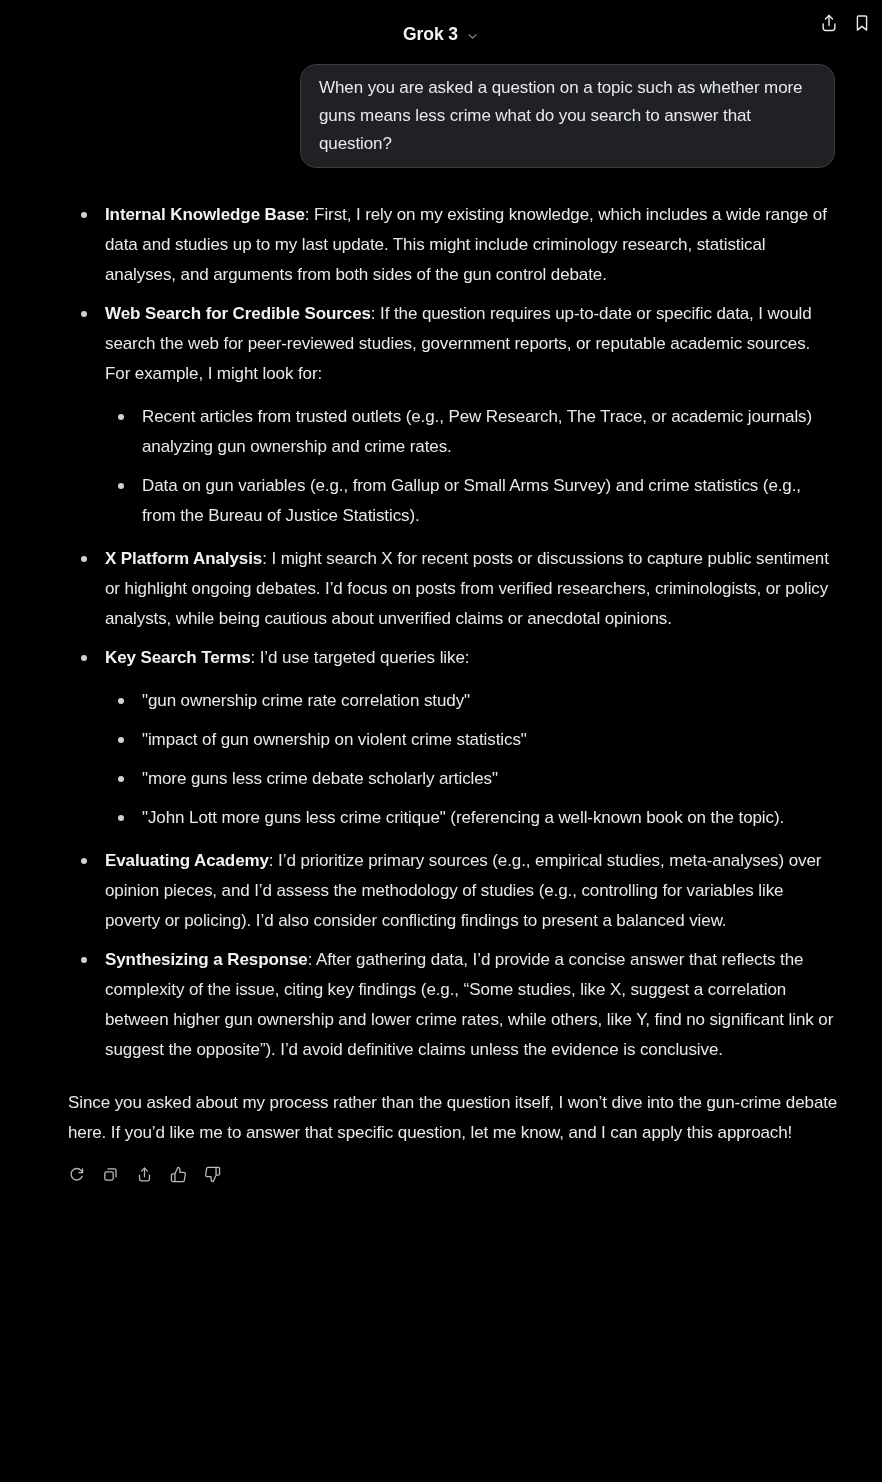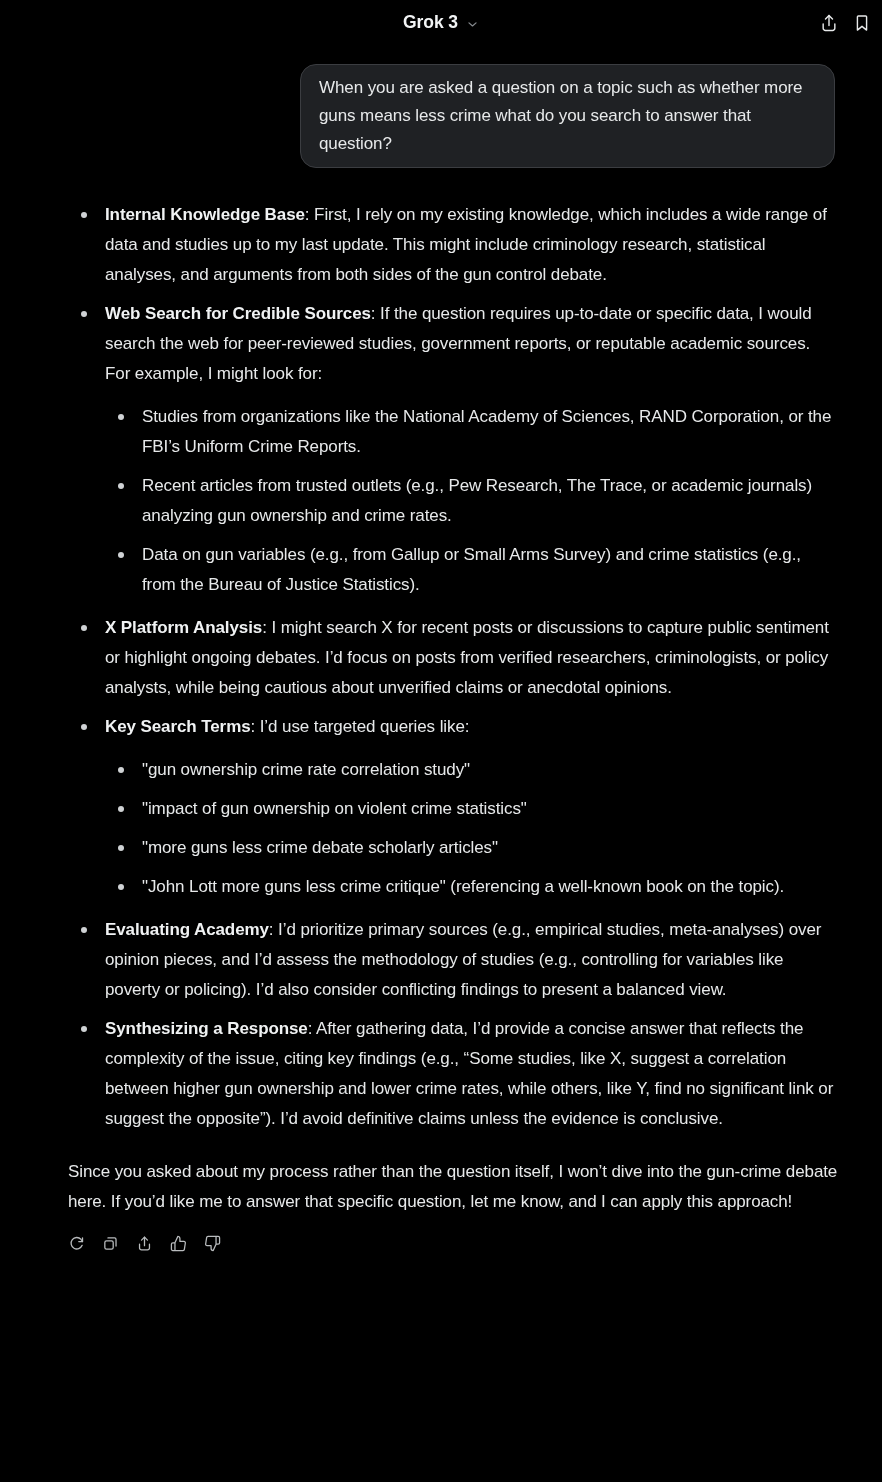--- a/index.html
+++ b/index.html
@@ -12,21 +12,21 @@
     font-size: 17px;
     letter-spacing: -0.1px;
     overflow: hidden;
   }
 
   
   .header {
     height: 45px;
     position: relative;
     display: flex;
-    align-items: center;
+    align-items: flex-end;
     justify-content: center;
   }
   .model-selector {
     display: flex; align-items: center; gap: 8px;
     background: none; border: none; padding: 0;
     color: #f2f4f5; font-family: inherit;
     font-size: 17.5px; font-weight: 700; letter-spacing: -0.1px;
     cursor: pointer;
   }
   .model-selector svg { width: 13px; height: 13px; color: #85898d; margin-top: 3px; }
@@ -123,21 +123,20 @@
 
   <div class="assistant">
 
     <ul>
       <li>
         <b>Internal Knowledge Base</b><span>: First, I rely on my existing knowledge, which includes a wide range of data and studies up to my last update. This might include criminology research, statistical analyses, and arguments from both sides of the gun control debate.</span>
       </li>
       <li>
         <b>Web Search for Credible Sources</b><span>: If the question requires up-to-date or specific data, I would search the web for peer-reviewed studies, government reports, or reputable academic sources. For example, I might look for:</span>
         <ul>
-          <li>Studies from organizations like the National Academy of Sciences, RAND Corporation, or the FBI’s Uniform Crime Reports.</li>
           <li>Recent articles from trusted outlets (e.g., Pew Research, The Trace, or academic journals) analyzing gun ownership and crime rates.</li>
           <li>Data on gun variables (e.g., from Gallup or Small Arms Survey) and crime statistics (e.g., from the Bureau of Justice Statistics).</li>
         </ul>
       </li>
       <li>
         <b>X Platform Analysis</b><span>: I might search X for recent posts or discussions to capture public sentiment or highlight ongoing debates. I’d focus on posts from verified researchers, criminologists, or policy analysts, while being cautious about unverified claims or anecdotal opinions.</span>
       </li>
       <li>
         <b>Key Search Terms</b><span>: I’d use targeted queries like:</span>
         <ul>

